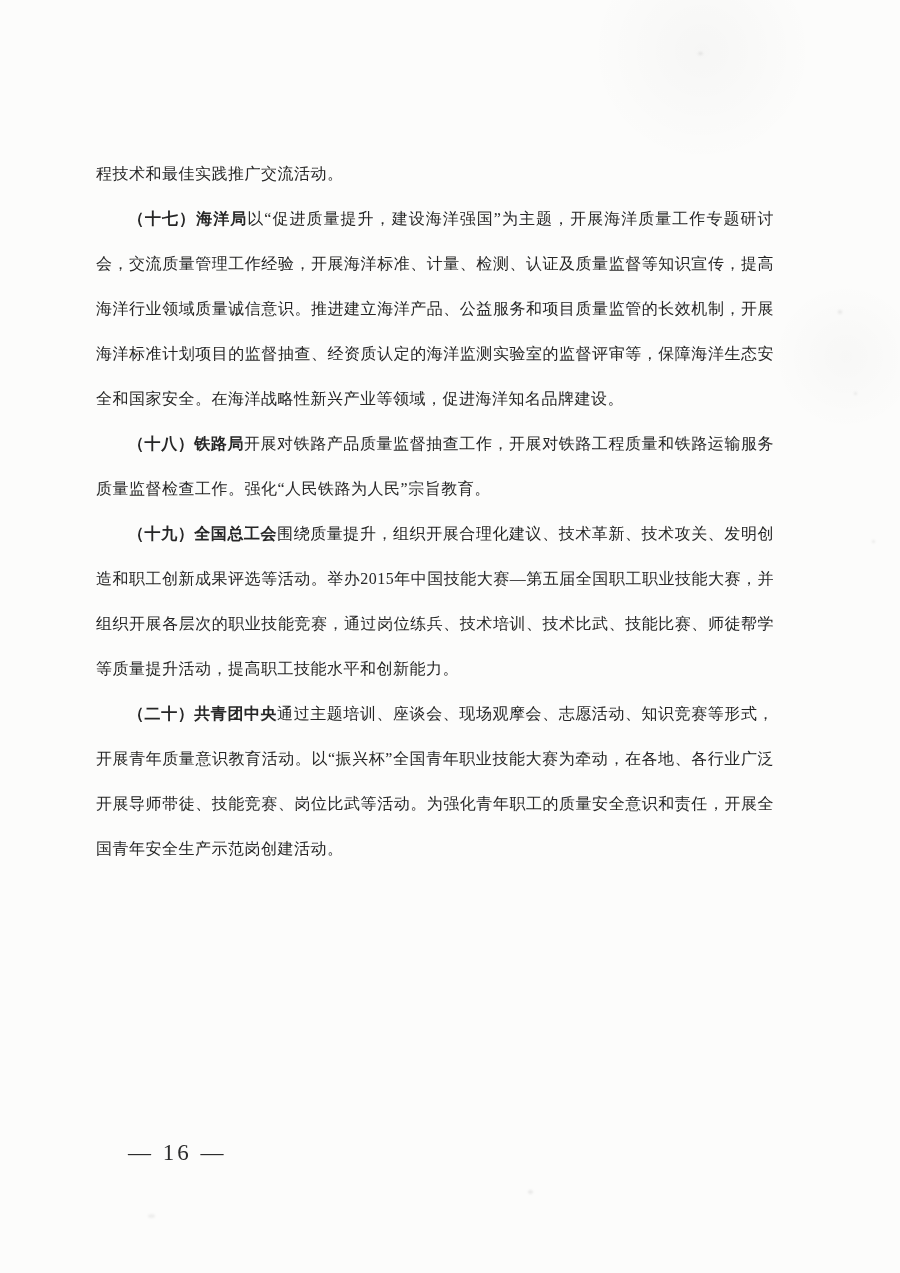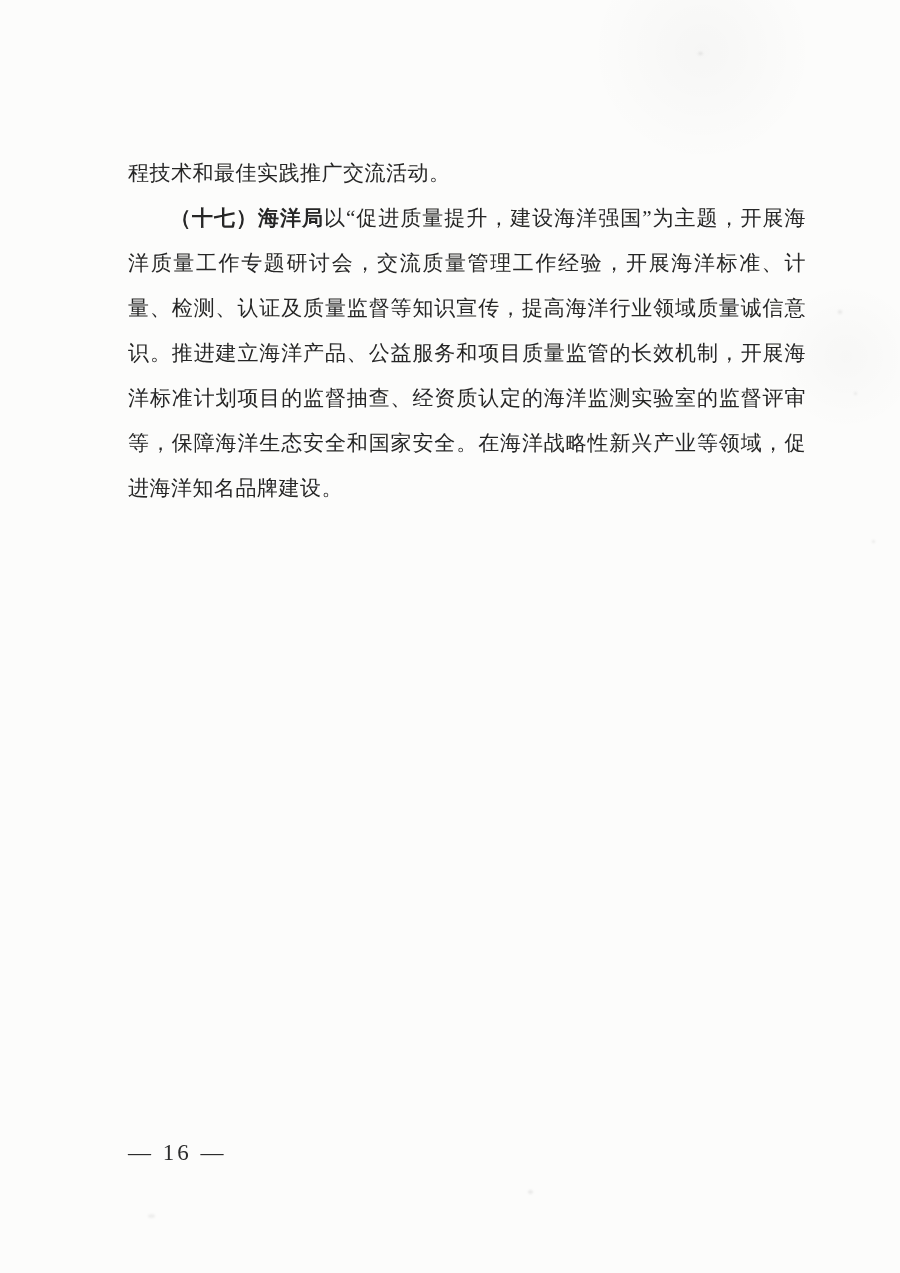--- a/index.html
+++ b/index.html
@@ -17,25 +17,25 @@
   .page {
     position: absolute;
     inset: 0;
     background:
       radial-gradient(circle at 78% 4%, rgba(0,0,0,0.025), transparent 8%),
       radial-gradient(circle at 94% 28%, rgba(0,0,0,0.02), transparent 6%),
       #fcfcfb;
   }
   .content {
     position: absolute;
-    left: 128px;
+    left: 96px;
     top: 151px;
     width: 678px;
     color: #262626;
-    font-size: 21px;
+    font-size: 16px;
     line-height: 45px;
     text-align: justify;
     letter-spacing: 0.5px;
   }
   .para {
     margin: 0;
     text-indent: 2em;
   }
   .para.continuation {
     text-indent: 0;
@@ -79,21 +79,24 @@
   <div class="speck s4"></div>
   <div class="speck s5"></div>
   <div class="speck s6"></div>
 
   <div class="content">
 
     <p class="para continuation"><span>程技术和最佳实践推广交流活动。</span></p>
 
     <p class="para"><span class="lead">（十七）海洋局</span><span>以“促进质量提升，建设海洋强国”为主题，开展海洋质量工作专题研讨会，交流质量管理工作经验，开展海洋标准、计量、检测、认证及质量监督等知识宣传，提高海洋行业领域质量诚信意识。推进建立海洋产品、公益服务和项目质量监管的长效机制，开展海洋标准计划项目的监督抽查、经资质认定的海洋监测实验室的监督评审等，保障海洋生态安全和国家安全。在海洋战略性新兴产业等领域，促进海洋知名品牌建设。</span></p>
 
+    <p class="para"><span class="lead">（十八）铁路局</span><span>开展对铁路产品质量监督抽查工作，开展对铁路工程质量和铁路运输服务质量监督检查工作。强化“人民铁路为人民”宗旨教育。</span></p>
 
+    <p class="para"><span class="lead">（十九）全国总工会</span><span>围绕质量提升，组织开展合理化建议、技术革新、技术攻关、发明创造和职工创新成果评选等活动。举办2015年中国技能大赛—第五届全国职工职业技能大赛，并组织开展各层次的职业技能竞赛，通过岗位练兵、技术培训、技术比武、技能比赛、师徒帮学等质量提升活动，提高职工技能水平和创新能力。</span></p>
 
+    <p class="para"><span class="lead">（二十）共青团中央</span><span>通过主题培训、座谈会、现场观摩会、志愿活动、知识竞赛等形式，开展青年质量意识教育活动。以“振兴杯”全国青年职业技能大赛为牵动，在各地、各行业广泛开展导师带徒、技能竞赛、岗位比武等活动。为强化青年职工的质量安全意识和责任，开展全国青年安全生产示范岗创建活动。</span></p>
 
 
   </div>
 
   <div class="footer">— 16 —</div>
 
 </div>
 
 </body></html>

